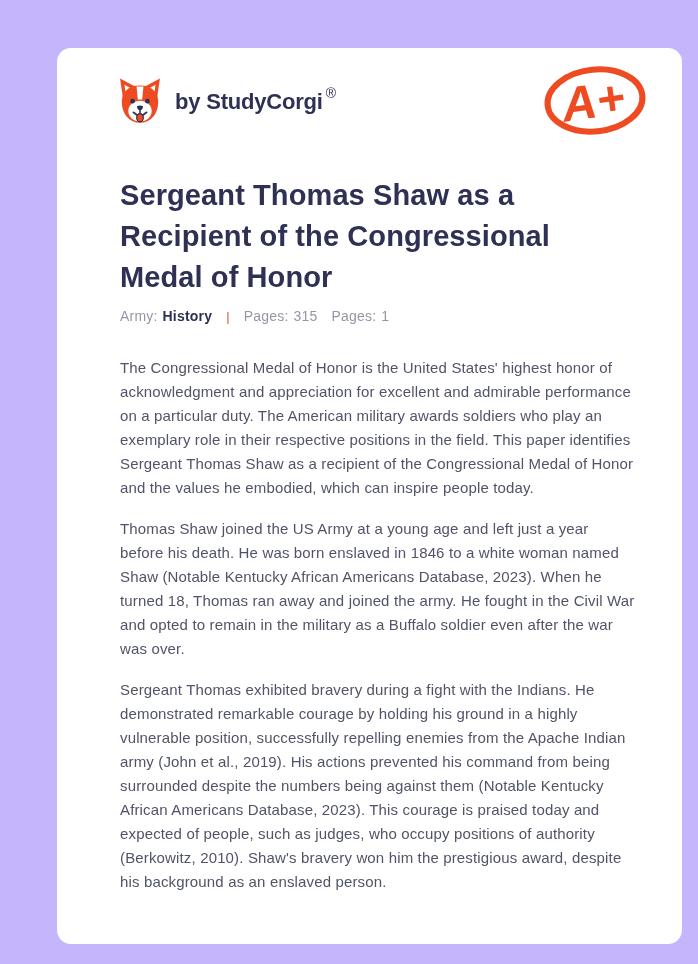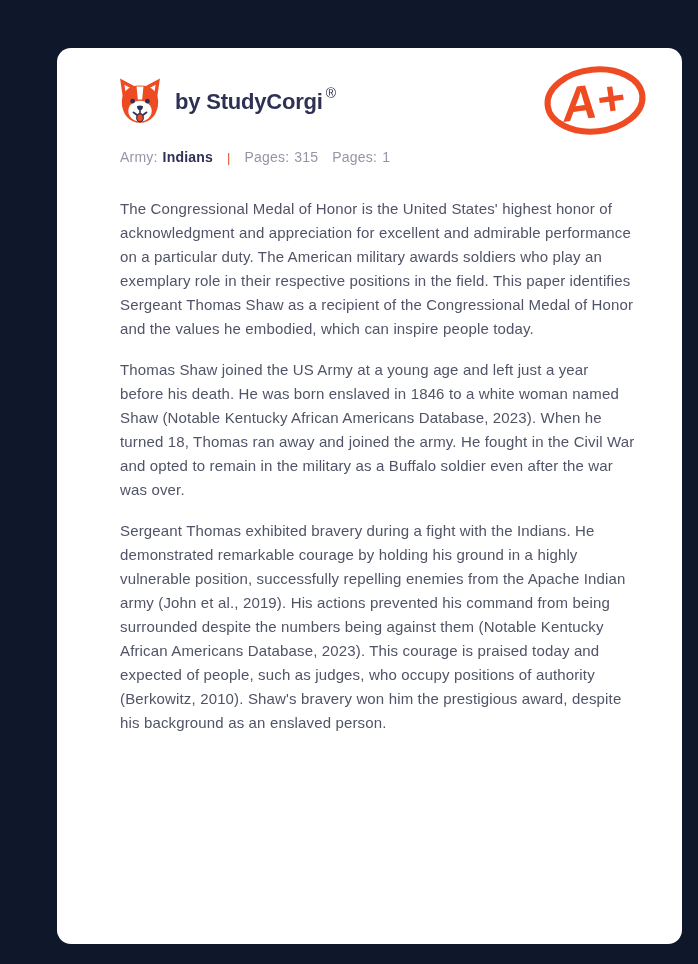--- a/index.html
+++ b/index.html
@@ -10,21 +10,21 @@
     width: 698px;
     height: 964px;
     background: #b5d2f0;
     font-family: "Liberation Sans", sans-serif;
     overflow: hidden;
   }
   .page {
     position: relative;
     width: 698px;
     height: 964px;
-    background: #0f172a;
+    background: #c4b5fd;
   }
   .card {
     position: absolute;
     left: 57px;
     top: 48px;
     width: 625px;
     height: 896px;
     background: #ffffff;
     border-radius: 14px;
     box-sizing: border-box;
@@ -130,24 +130,27 @@
         <span class="brand-text">by StudyCorgi</span>
         <span class="brand-reg">®</span>
       </div>
 
       <svg class="grade-badge" width="106" height="77" viewBox="0 0 108 78">
         <ellipse cx="54" cy="39" rx="48.5" ry="31.5" fill="none" stroke="#ee4b23" stroke-width="6.2" transform="rotate(-6 54 39)"></ellipse>
         <text x="52" y="56" text-anchor="middle" font-size="49" font-style="italic" font-weight="bold" fill="#ee4b23" font-family="Liberation Sans, sans-serif" transform="rotate(-8 54 39)">A+</text>
       </svg>
     </div>
 
+    <h1 class="title">Sergeant Thomas Shaw as a
+Recipient of the Congressional
+Medal of Honor</h1>
 
     <div class="meta">
       <span class="meta-label">Army:</span>
-      <span class="meta-topic">Indians</span>
+      <span class="meta-topic">History</span>
       <span class="meta-sep">|</span>
       <span class="meta-label">Pages:</span>
       <span class="meta-value">315</span>
       <span class="meta-label meta-pages">Pages:</span>
       <span class="meta-value">1</span>
     </div>
 
     <div class="content">
       <p>The Congressional Medal of Honor is the United States' highest honor of acknowledgment and appreciation for excellent and admirable performance on a particular duty. The American military awards soldiers who play an exemplary role in their respective positions in the field. This paper identifies Sergeant Thomas Shaw as a recipient of the Congressional Medal of Honor and the values he embodied, which can inspire people today.</p>
       <p>Thomas Shaw joined the US Army at a young age and left just a year before his death. He was born enslaved in 1846 to a white woman named Shaw (Notable Kentucky African Americans Database, 2023). When he turned 18, Thomas ran away and joined the army. He fought in the Civil War and opted to remain in the military as a Buffalo soldier even after the war was over.</p>

